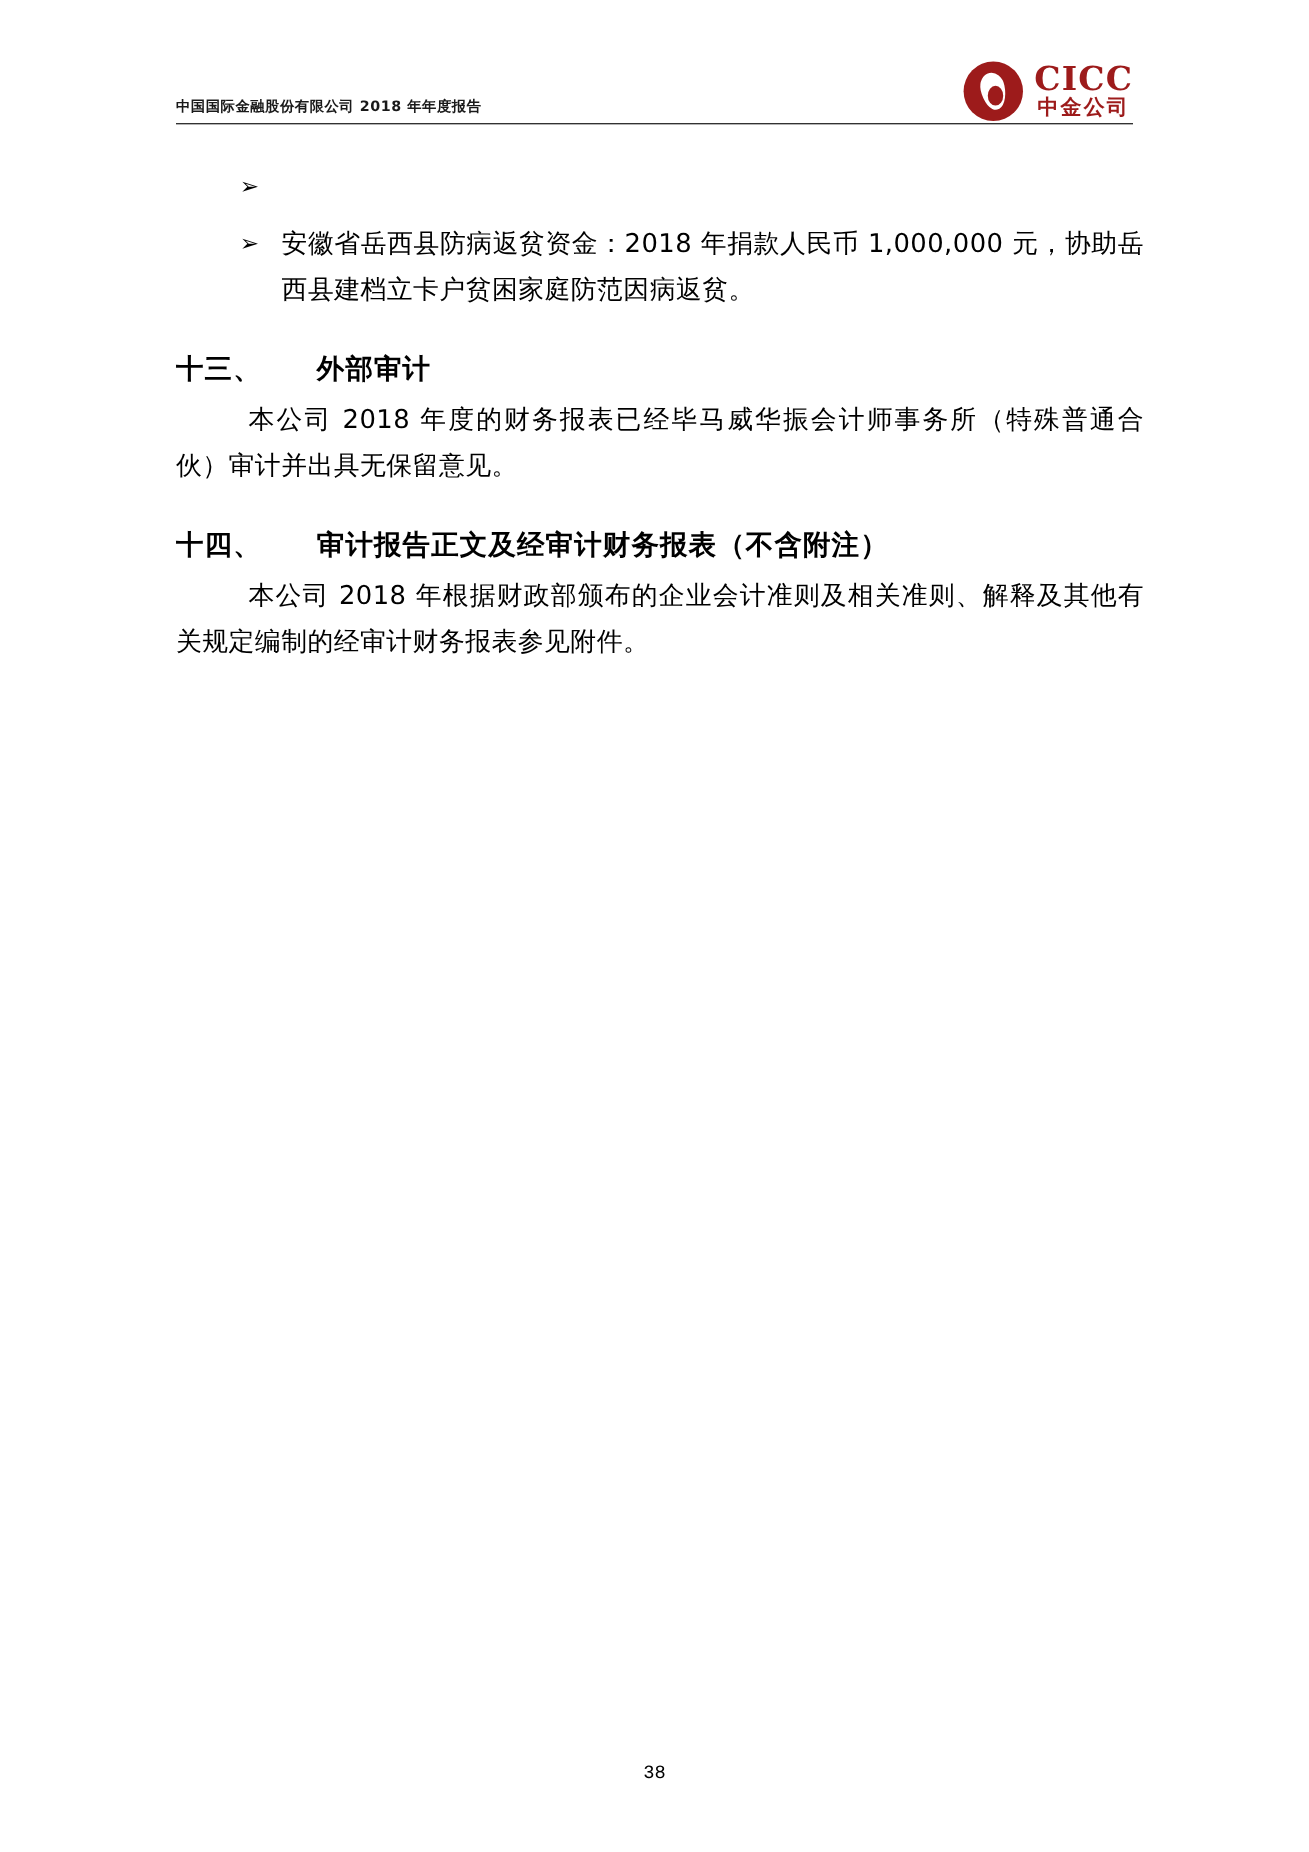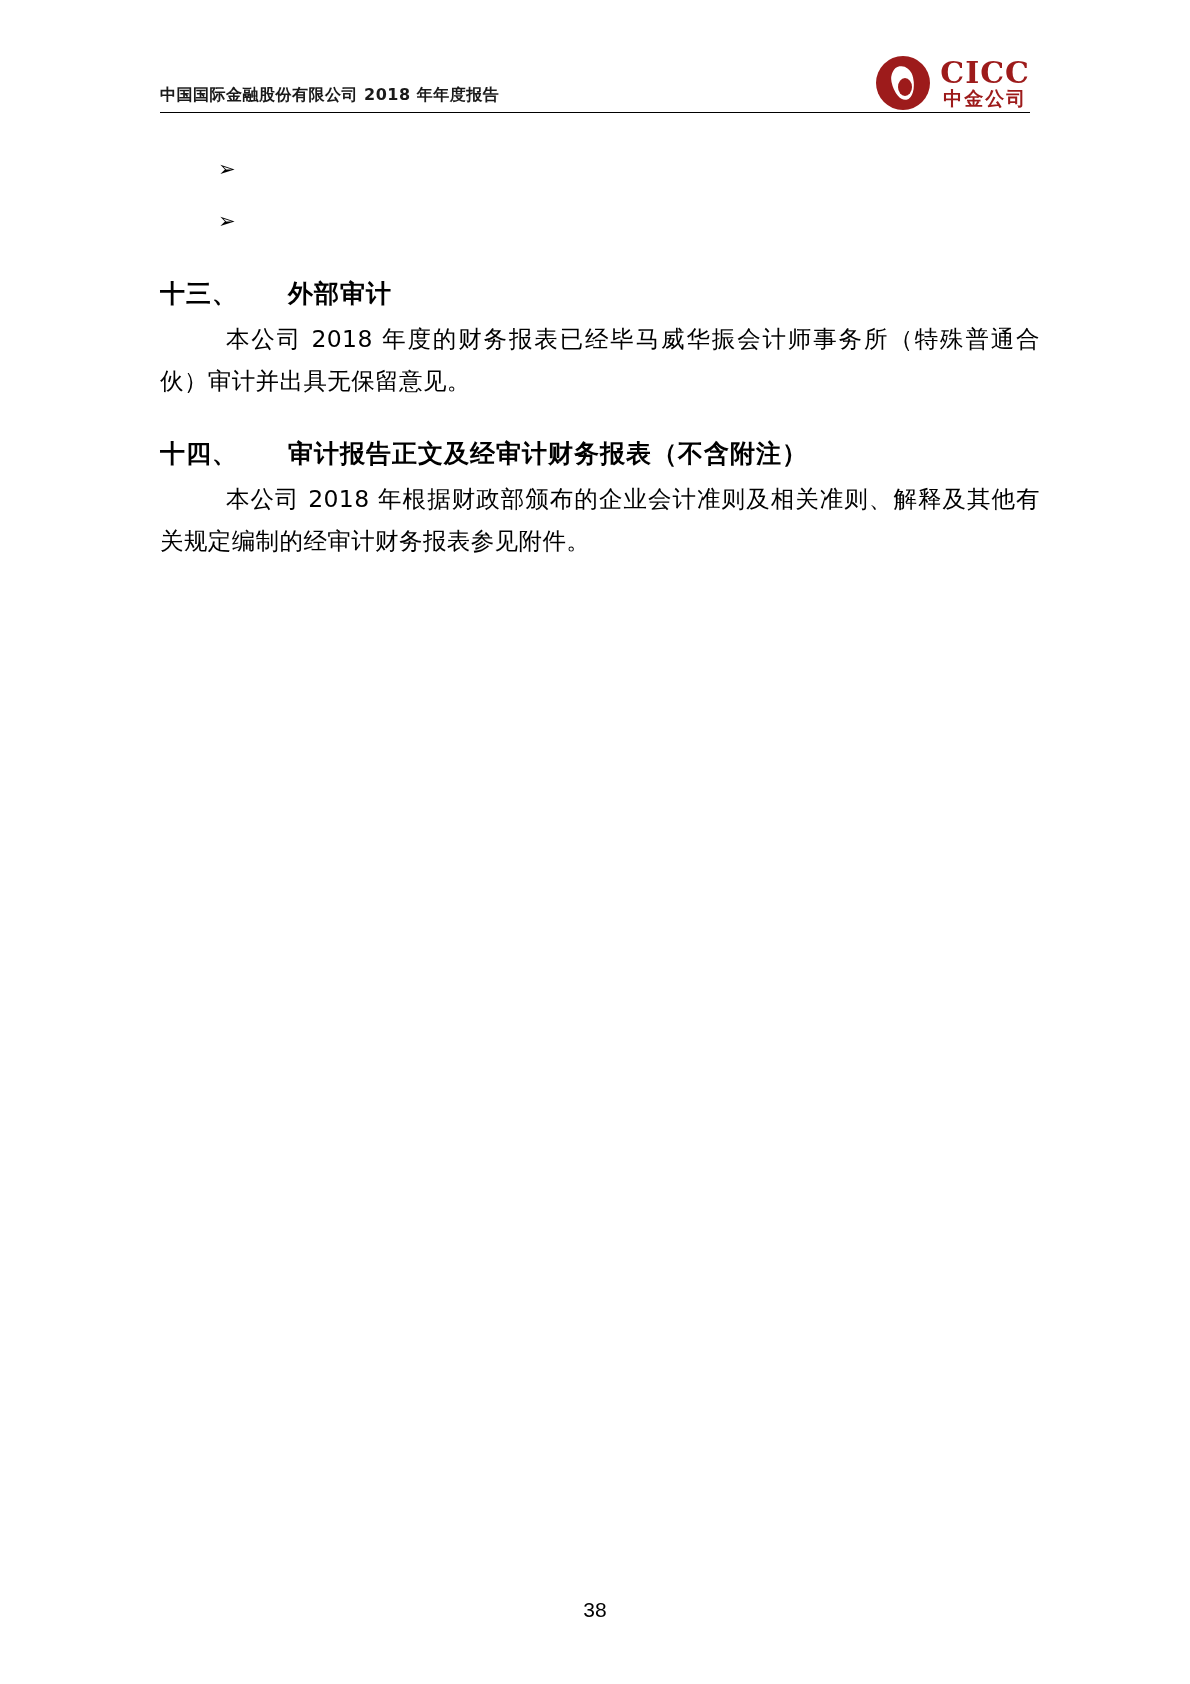--- a/index.html
+++ b/index.html
@@ -26,21 +26,21 @@
     top: 40px;
     height: 80px;
   }
   .header-inner {
     display: flex;
     align-items: flex-end;
     justify-content: space-between;
     height: 72px;
   }
   .header-title {
-    font-size: 16px;
+    font-size: 13px;
     letter-spacing: 0.5px;
     font-weight: 700;
     color: #1a1a1a;
     padding-bottom: 6px;
     font-family: "DejaVu Sans", "Liberation Sans", sans-serif;
   }
   .logo {
     display: flex;
     align-items: center;
     gap: 10px;
@@ -165,23 +165,23 @@
   p.indent {
     text-indent: 66px;
   }
 
   .page-number {
     position: absolute;
     left: 0;
     right: 0;
     bottom: 62px;
     text-align: center;
-    font-size: 21px;
+    font-size: 17px;
     color: #000;
-    font-family: Liberation Sans, sans-serif;
+    font-family: Liberation Mono, monospace;
   }
 </style>
 </head>
 <body>
 
 <div class="page">
 
   <div class="header">
     <div class="header-inner">
       <div class="header-title">中国国际金融股份有限公司 2018 年年度报告</div>
@@ -197,20 +197,21 @@
   </div>
 
   <div class="content">
 
     <ul class="bullets">
       <li class="bullet">
         <span class="bullet-marker">➢</span>
       </li>
       <li class="bullet">
         <span class="bullet-marker">➢</span>
+        <span class="bullet-text">安徽省岳西县防病返贫资金：2018 年捐款人民币 1,000,000 元，协助岳西县建档立卡户贫困家庭防范因病返贫。</span>
       </li>
     </ul>
 
     <div class="section-heading">
       <span class="num">十三、</span><span>外部审计</span>
     </div>
     <p class="para indent">本公司 2018 年度的财务报表已经毕马威华振会计师事务所（特殊普通合伙）审计并出具无保留意见。</p>
 
     <div class="section-heading">
       <span class="num">十四、</span><span>审计报告正文及经审计财务报表（不含附注）</span>

